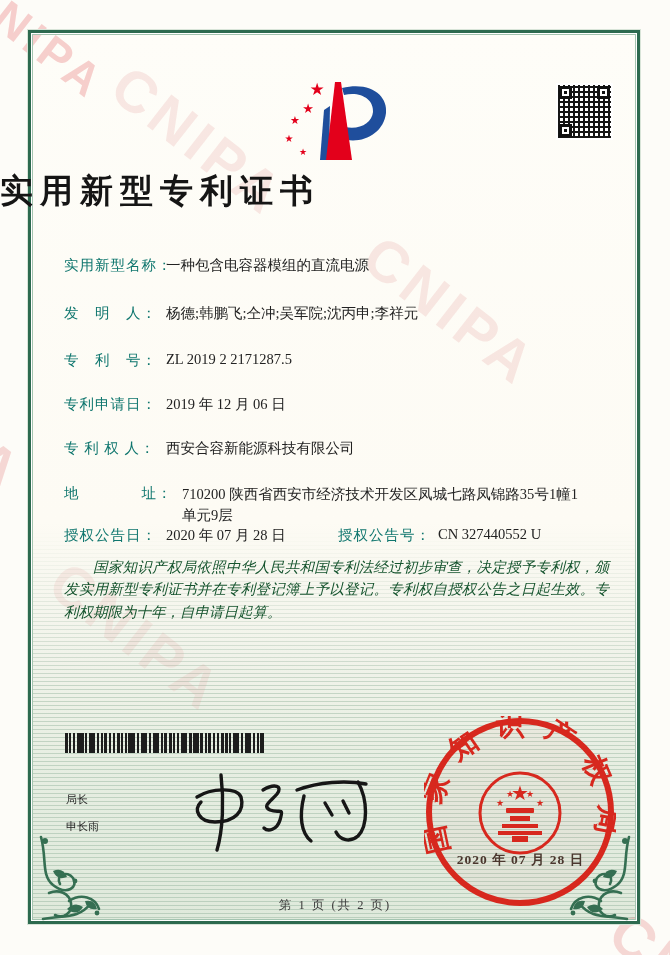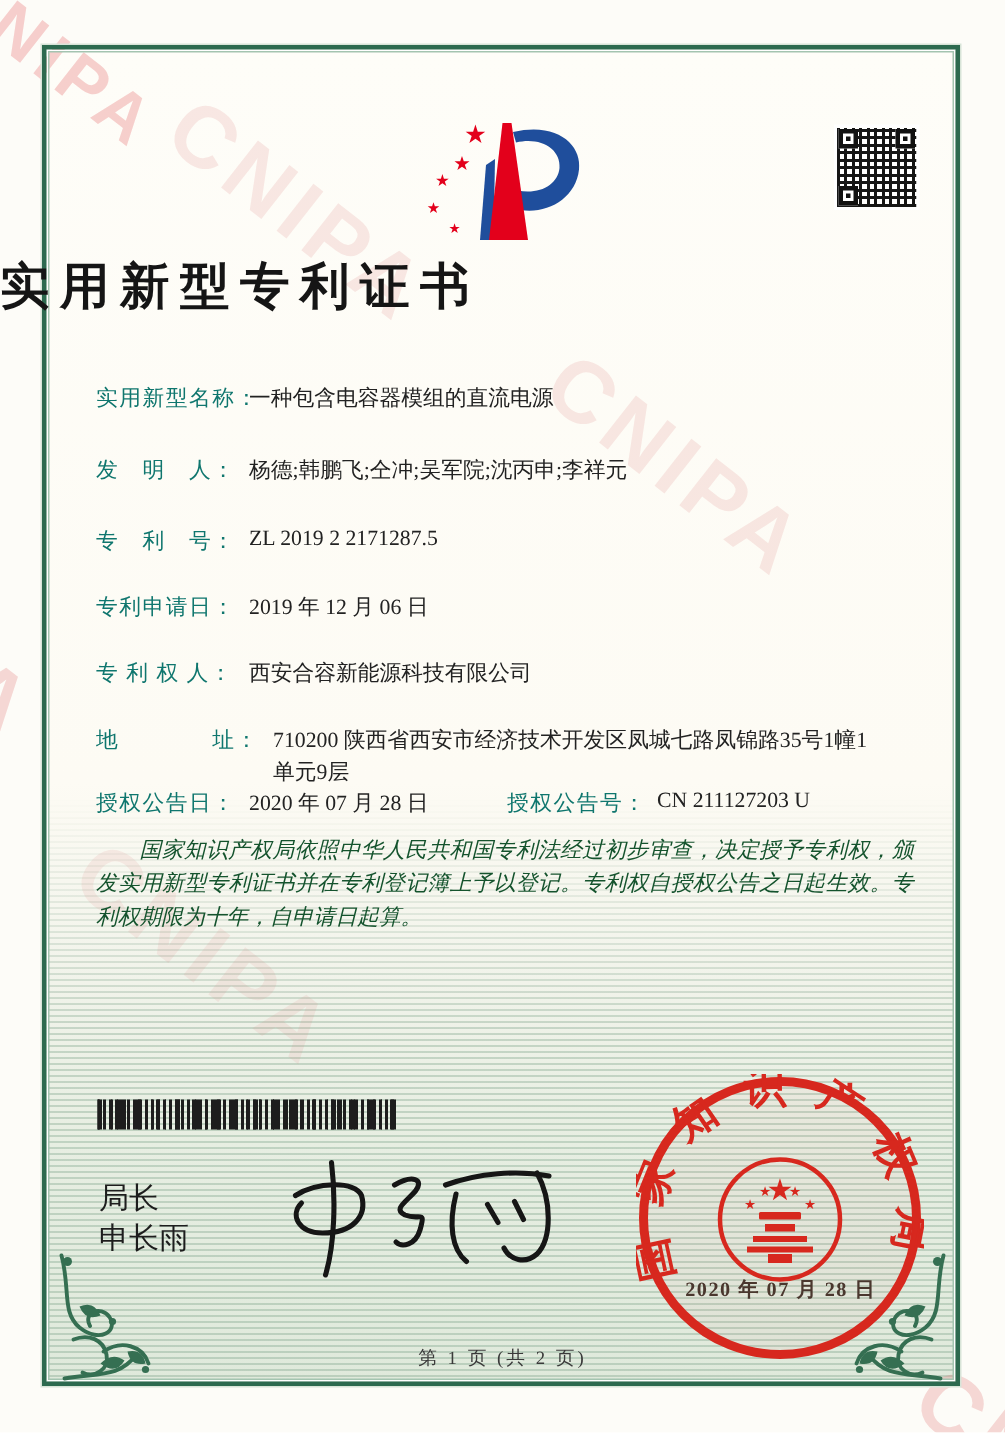--- a/index.html
+++ b/index.html
@@ -73,21 +73,21 @@
   }
   .paras p { text-indent:2em; }
 
   .barcode {
     position:absolute; z-index:3; left:65px; top:733px; width:199px; height:20px;
     background-image:
       repeating-linear-gradient(90deg,#1d1d1d 0 2px,transparent 2px 4px),
       repeating-linear-gradient(90deg,#1d1d1d 0 1px,transparent 1px 9px),
       repeating-linear-gradient(90deg,#1d1d1d 0 3px,transparent 3px 13px);
   }
-  .director { position:absolute; z-index:3; left:66px; top:786px; font-size:20px; line-height:27px; color:#1d1d1d; }
+  .director { position:absolute; z-index:3; left:66px; top:786px; font-size:11px; line-height:27px; color:#1d1d1d; }
   .signature { position:absolute; z-index:4; left:175px; top:760px; width:205px; height:98px; }
 
   .seal { position:absolute; z-index:4; left:424px; top:716px; width:192px; height:192px; }
   .seal-date {
     position:absolute; left:9px; top:135px; width:175px; text-align:center; z-index:5;
     font-size:13.5px; font-weight:bold; letter-spacing:1px; color:#4a372e; white-space:nowrap;
   }
   .footer {
     position:absolute; z-index:3; left:0; right:0; top:897px; text-align:center;
     font-size:12.5px; letter-spacing:2px; color:#3a3a3a;
@@ -188,21 +188,21 @@
   <div class="row r-addr">
     <span class="lab">地　　　　址：</span>
     <span class="val val-wrap">710200 陕西省西安市经济技术开发区凤城七路凤锦路35号1幢1单元9层</span>
   </div>
   <div class="row r-grantd">
     <span class="lab">授权公告日：</span>
     <span class="val">2020 年 07 月 28 日</span>
   </div>
   <div class="row r-grantn">
     <span class="lab">授权公告号：</span>
-    <span class="val">CN 211127203 U</span>
+    <span class="val">CN 327440552 U</span>
   </div>
 
   <div class="paras">
     <p>国家知识产权局依照中华人民共和国专利法经过初步审查，决定授予专利权，颁发实用新型专利证书并在专利登记簿上予以登记。专利权自授权公告之日起生效。专利权期限为十年，自申请日起算。</p>
   </div>
 
   <div class="barcode"></div>
 
   <div class="director">
     <div>局长</div>

